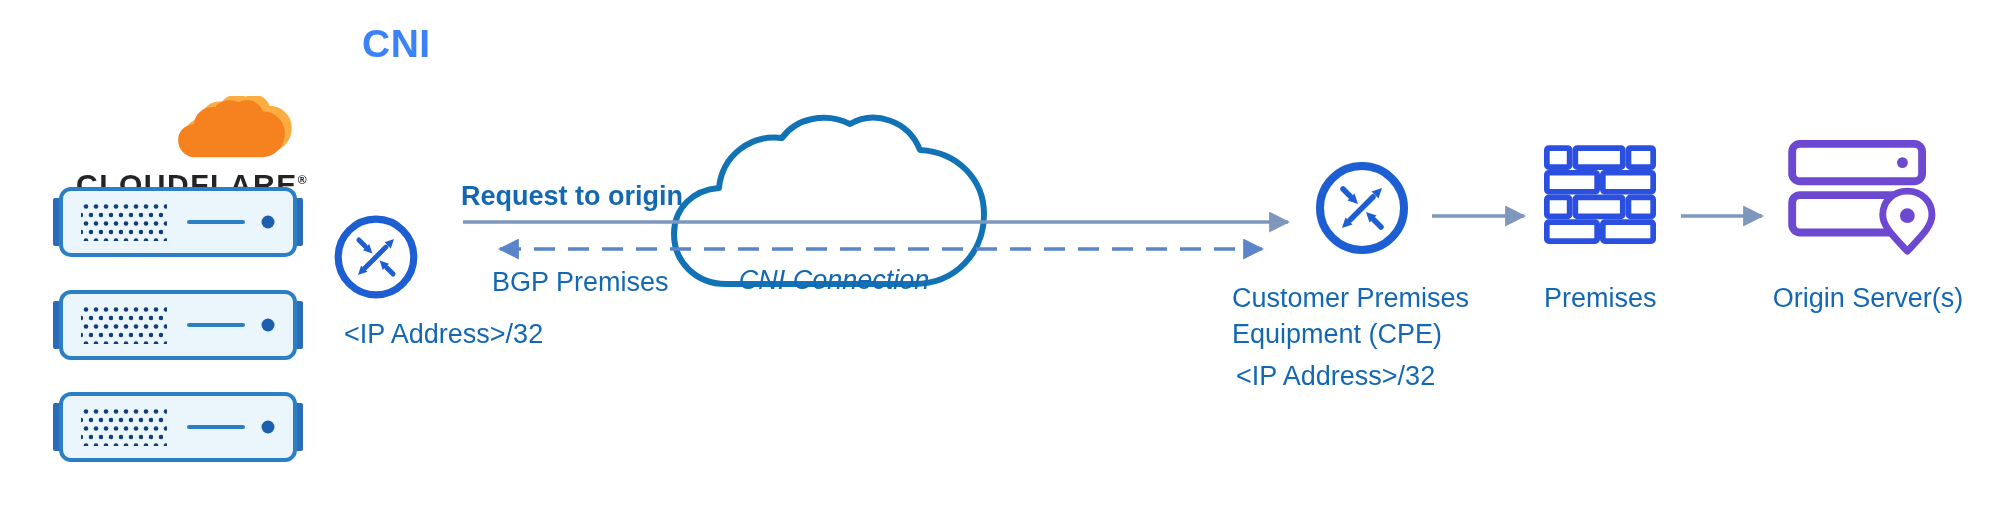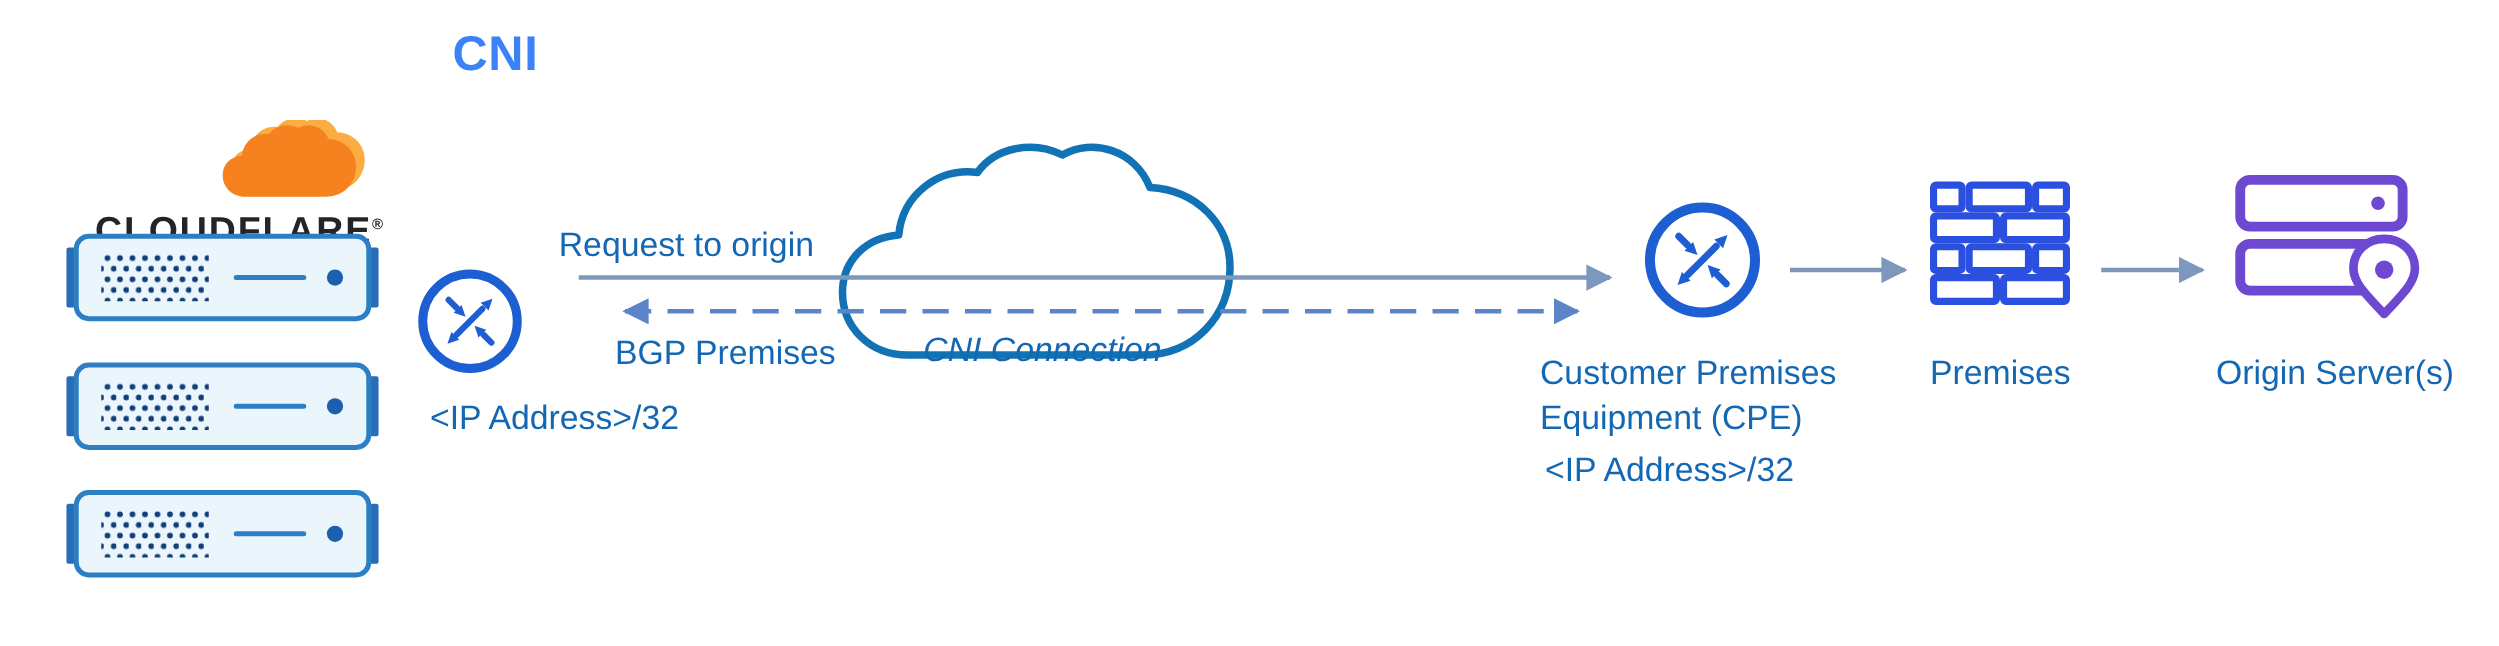--- a/index.html
+++ b/index.html
@@ -110,21 +110,21 @@
       <marker id="ah-b" viewBox="0 0 10 10" refX="9" refY="5" markerWidth="6" markerHeight="6" orient="auto-start-reverse">
         <path d="M0 0 L10 5 L0 10 z" fill="#5b84c9"></path>
       </marker>
     </defs>
     <line x1="463" y1="222" x2="1288" y2="222" stroke="#7d97bd" stroke-width="3.5" marker-end="url(#ah-g)"></line>
     <line x1="500" y1="249" x2="1262" y2="249" stroke="#5b84c9" stroke-width="3.5" stroke-dasharray="21 13" marker-start="url(#ah-b)" marker-end="url(#ah-b)"></line>
     <line x1="1432" y1="216" x2="1524" y2="216" stroke="#7d97bd" stroke-width="3.5" marker-end="url(#ah-g)"></line>
     <line x1="1681" y1="216" x2="1762" y2="216" stroke="#7d97bd" stroke-width="3.5" marker-end="url(#ah-g)"></line>
   </svg>
 
-  <div class="abs lbl" style="left:447px; top:178px;">Request to origin</div>
+  <div class="abs lbl" style="left:461px; top:178px;font-weight:bold;">Request to origin</div>
   <div class="abs lbl" style="left:492px; top:264px;">BGP Premises</div>
   <div class="abs lbl" style="left:344px; top:316px;">&lt;IP Address&gt;/32</div>
   <div class="abs lbl center" style="left:662px; top:262px; width:344px;font-style:italic;">CNI Connection</div>
 
   <svg class="abs" style="left:1312px; top:158px;" width="100" height="100" viewBox="0 0 100 100">
     <circle cx="50" cy="50" r="42" fill="#ffffff" stroke="#1d5ed2" stroke-width="8"></circle>
     <g stroke="#1d5ed2" stroke-width="5.5" stroke-linecap="round">
       <line x1="38" y1="62" x2="61" y2="39"></line>
       <polygon points="70,30 66.5,40.5 59.5,33.5" fill="#1d5ed2" stroke="none"></polygon>
       <polygon points="30,70 33.5,59.5 40.5,66.5" fill="#1d5ed2" stroke="none"></polygon>

